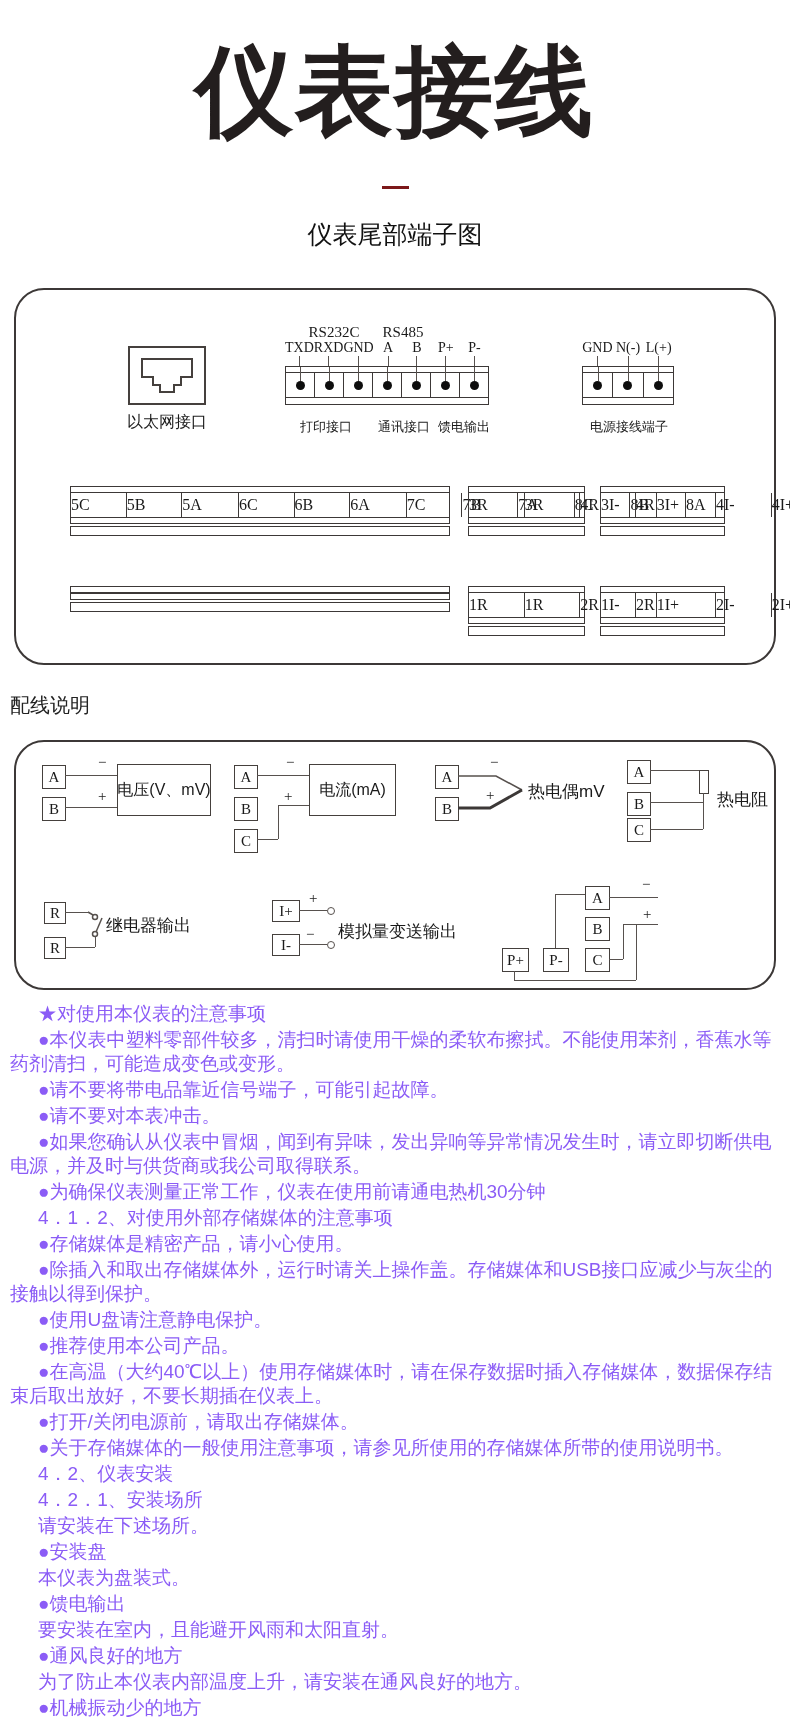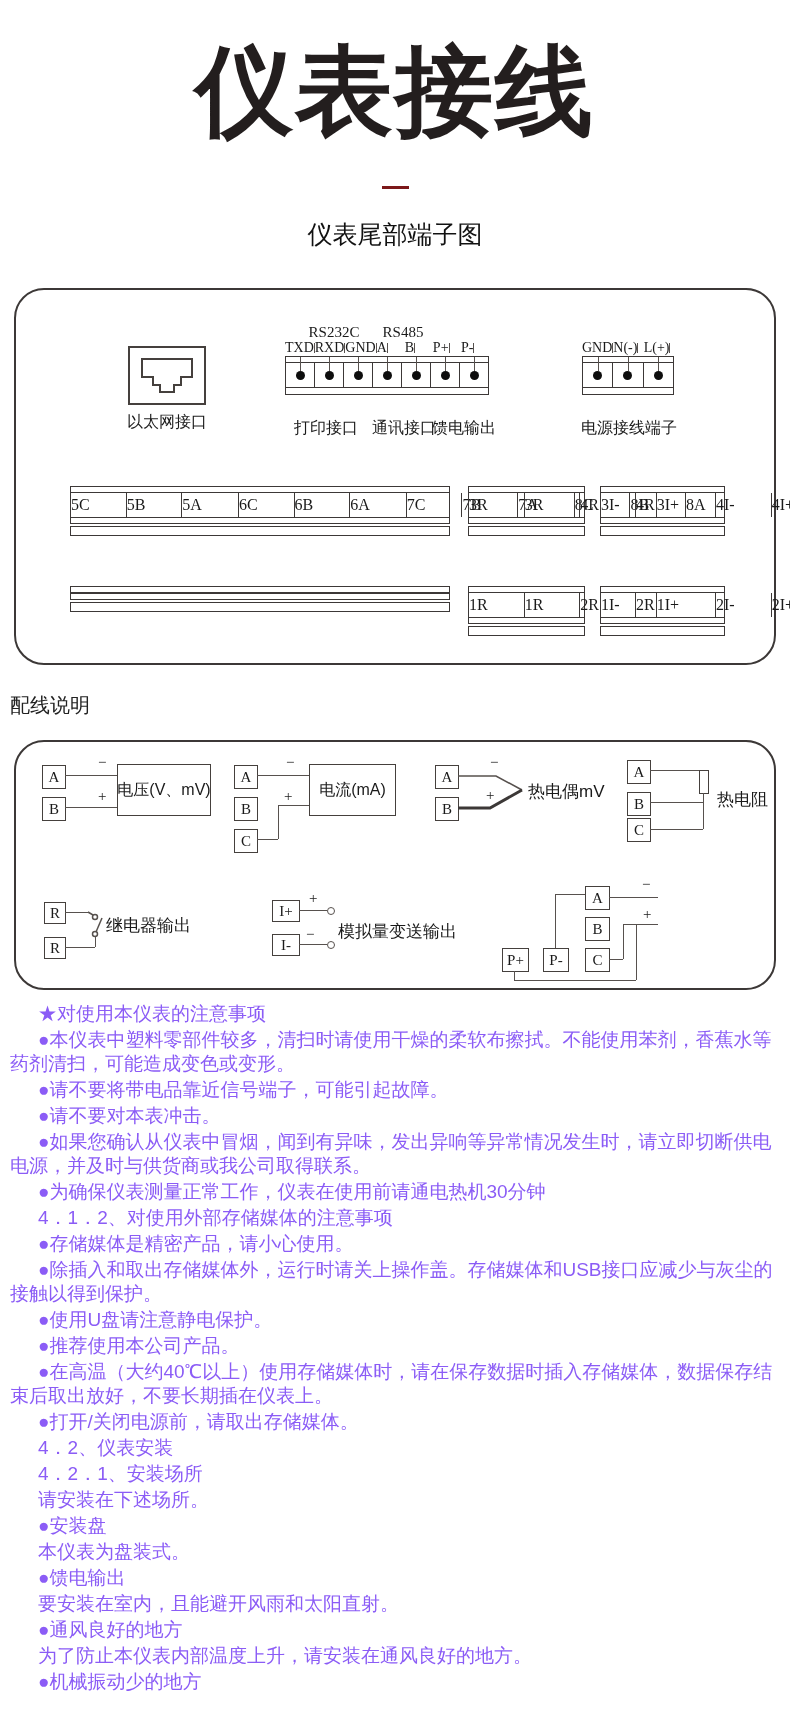--- a/index.html
+++ b/index.html
@@ -23,32 +23,32 @@
   #panel1{left:14px;top:288px;width:758px;height:373px;}
   #panel2{left:14px;top:740px;width:758px;height:246px;}
   .sec-head{position:absolute;left:10px;top:692px;font-size:20px;color:#222;}
   
   .eth-label{position:absolute;transform:translateX(-50%);font-size:16px;white-space:nowrap;}
   
   .pinblock{position:absolute;}
   .grouprow{position:relative;height:16px;}
   .glabel{position:absolute;transform:translateX(-50%);font-family:"Liberation Serif",serif;font-size:15px;white-space:nowrap;top:0;}
   .pinlabels{display:flex;}
-  .plcol{flex:1;display:flex;flex-direction:row;align-items:center;}
+  .plcol{flex:1;display:flex;flex-direction:column;align-items:center;}
   .plabel{font-family:"Liberation Serif",serif;font-size:14px;height:16px;line-height:16px;white-space:nowrap;}
   .pleader{width:0;height:10px;border-left:1.5px solid #57514e;}
   .pstrip{border:1.5px solid #3c3837;}
   .pstop{height:5px;border-bottom:1.5px solid #3c3837;}
   .pscells{display:flex;height:24px;}
   .pcell{flex:1;position:relative;display:flex;align-items:center;justify-content:center;}
   .pcell + .pcell{border-left:1.5px solid #3c3837;}
   .pcl{position:absolute;left:50%;top:-6px;height:14px;width:0;border-left:1.5px solid #57514e;}
   .dot{width:9px;height:9px;background:#0d0d0d;border-radius:50%;position:relative;z-index:2;}
   .psbot{height:6px;border-top:1.5px solid #3c3837;}
-  .portlabel{position:absolute;transform:translateX(-50%);font-size:16px;white-space:nowrap;}
+  .portlabel{position:absolute;transform:translateX(-50%);font-size:13px;white-space:nowrap;}
   
   .tgroup{position:absolute;}
   .tg-main{border:1.5px solid #3c3837;}
   .tg-top{height:5px;border-bottom:1.5px solid #3c3837;}
   .tg-cells{display:flex;height:24px;gap:36px;}
   .tcell{flex:1;text-align:center;font-family:"Liberation Serif",serif;font-size:16px;line-height:24px;white-space:nowrap;}
   .tcell + .tcell{border-left:1.5px solid #3c3837;}
   .tg-mid{height:5px;border-top:1.5px solid #3c3837;}
   .tg-bot{height:8px;border:1.5px solid #3c3837;margin-top:2px;}
   
@@ -408,20 +408,21 @@
     <p class="note">●除插入和取出存储媒体外，运行时请关上操作盖。存储媒体和USB接口应减少与灰尘的接触以得到保护。</p>
 
     <p class="note">●使用U盘请注意静电保护。</p>
 
     <p class="note">●推荐使用本公司产品。</p>
 
     <p class="note">●在高温（大约40℃以上）使用存储媒体时，请在保存数据时插入存储媒体，数据保存结束后取出放好，不要长期插在仪表上。</p>
 
     <p class="note">●打开/关闭电源前，请取出存储媒体。</p>
 
+    <p class="note">●关于存储媒体的一般使用注意事项，请参见所使用的存储媒体所带的使用说明书。</p>
 
     <p class="note">4．2、仪表安装</p>
 
     <p class="note">4．2．1、安装场所</p>
 
     <p class="note">请安装在下述场所。</p>
 
     <p class="note">●安装盘</p>
 
     <p class="note">本仪表为盘装式。</p>

